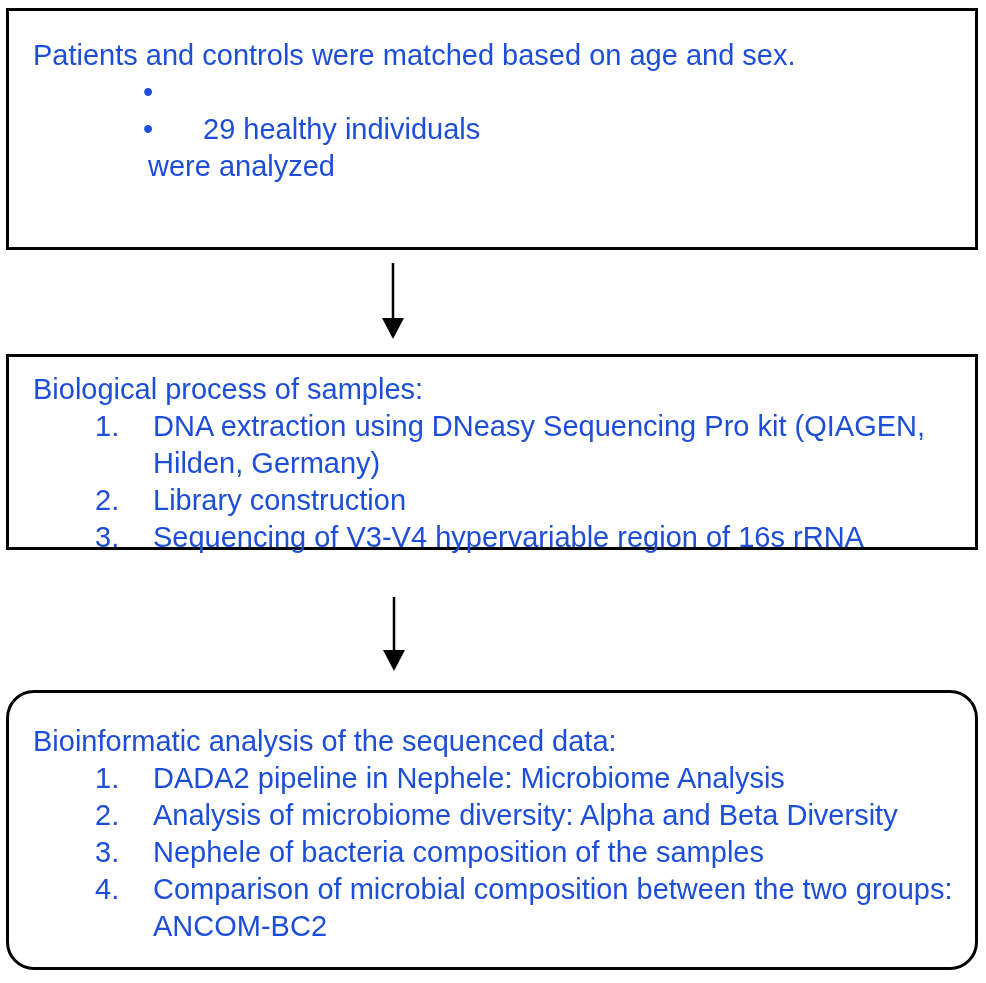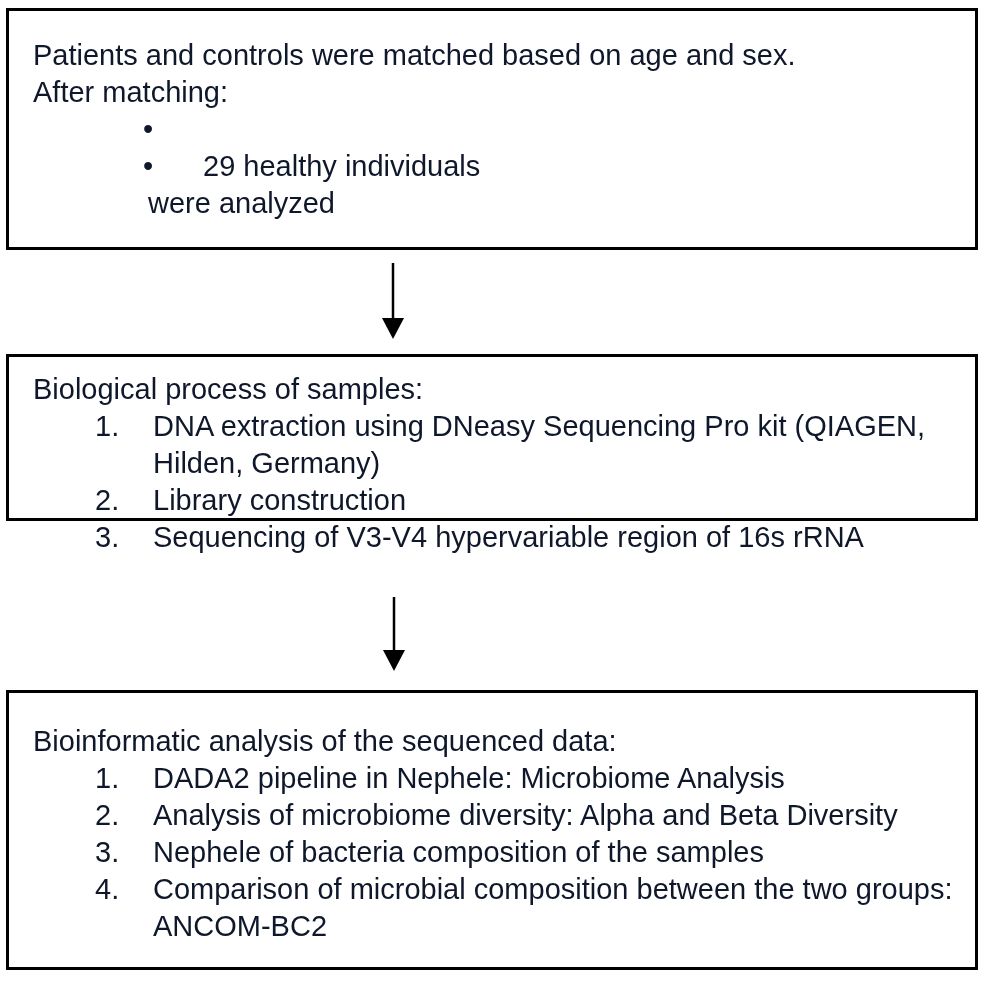--- a/index.html
+++ b/index.html
@@ -5,36 +5,36 @@
   * { margin: 0; padding: 0; box-sizing: border-box; }
   html, body {
     width: 986px; height: 983px;
     background: #ffffff;
     font-family: "Liberation Sans", sans-serif;
   }
   .canvas {
     position: relative;
     width: 986px; height: 983px;
     background: #ffffff;
-    color: #0f172a;
+    color: #1d4ed8;
     font-size: 29px;
     line-height: 37px;
   }
   .flow-box {
     position: absolute;
     left: 6px;
     width: 972px;
     background: #ffffff;
     border: 3px solid #000000;
     padding-left: 24px;
     padding-right: 6px;
   }
   .box-matching   { top: 8px;   height: 242px; padding-top: 26px; }
-  .box-biological { top: 354px; height: 167px; padding-top: 14px; }
-  .box-bioinfo    { top: 690px; height: 280px; padding-top: 30px; }
+  .box-biological { top: 354px; height: 196px; padding-top: 14px; }
+  .box-bioinfo    { top: 690px; height: 280px; padding-top: 30px; border-radius: 28px; }
 
   .text-line { white-space: nowrap; }
 
   .bullet-row { display: flex; padding-left: 110px; }
   .bullet-row .marker { flex: 0 0 60px; width: 60px; }
 
   .num-row { display: flex; padding-left: 62px; }
   .num-row .marker { flex: 0 0 58px; width: 58px; }
   .num-row .item-text { flex: 1 1 auto; }
 
@@ -44,21 +44,20 @@
   .flow-arrow-1 { left: 382px; top: 262px; }
   .flow-arrow-2 { left: 383px; top: 596px; }
 </style>
 </head>
 <body>
 
 <div class="canvas">
 
   <section class="flow-box box-matching">
     <div class="text-line">Patients and controls were matched based on age and sex.</div>
-    <div class="text-line">After matching:</div>
     <div class="bullet-row">
       <span class="marker">•</span>
     </div>
     <div class="bullet-row">
       <span class="marker">•</span>
       <span class="item-text">29 healthy individuals</span>
     </div>
     <div class="footer-line">were analyzed</div>
   </section>
 

